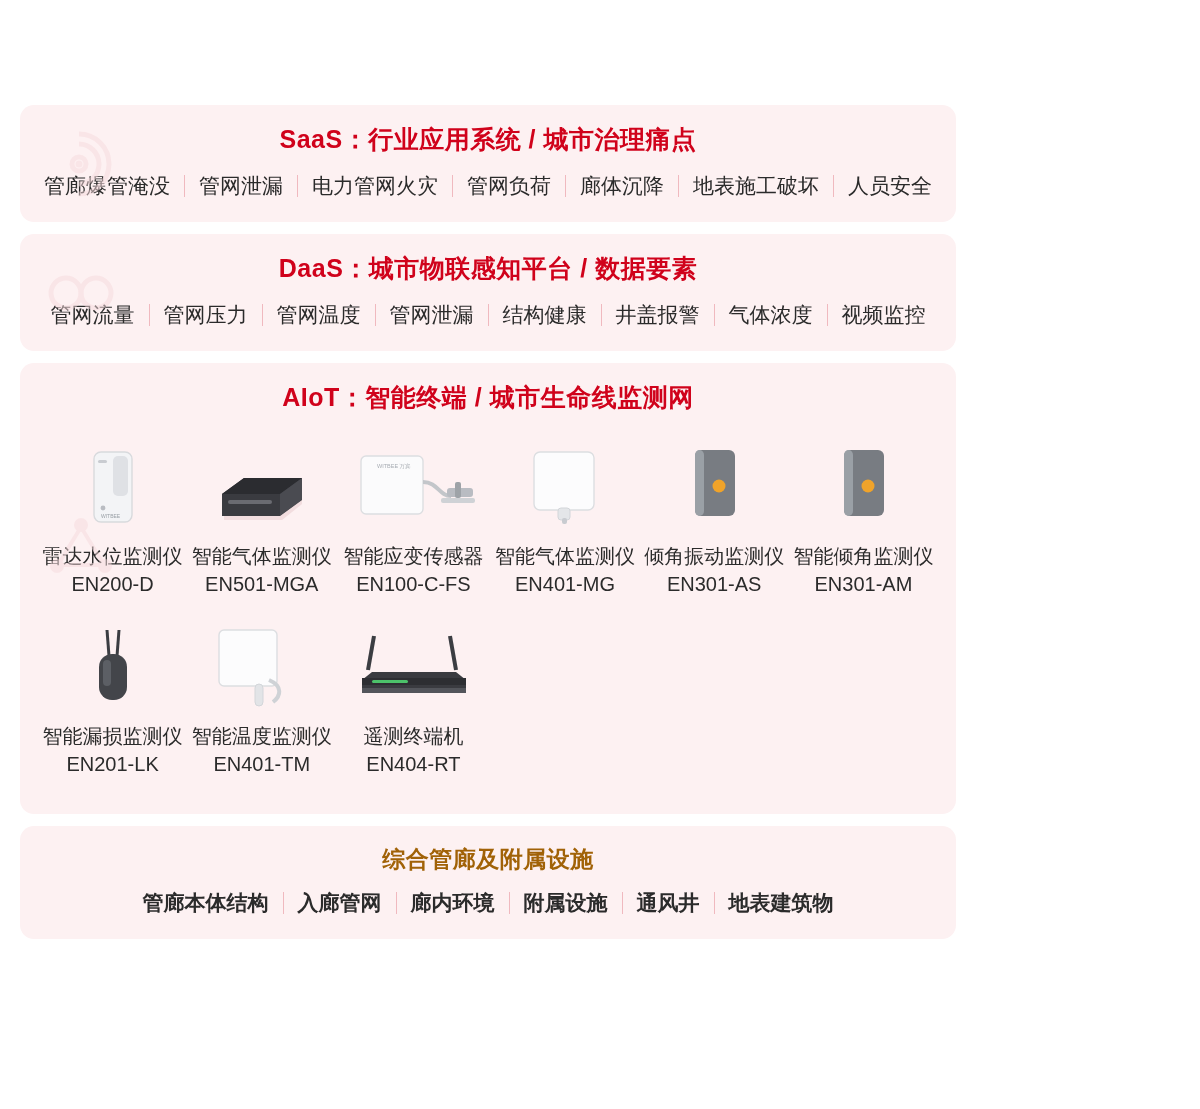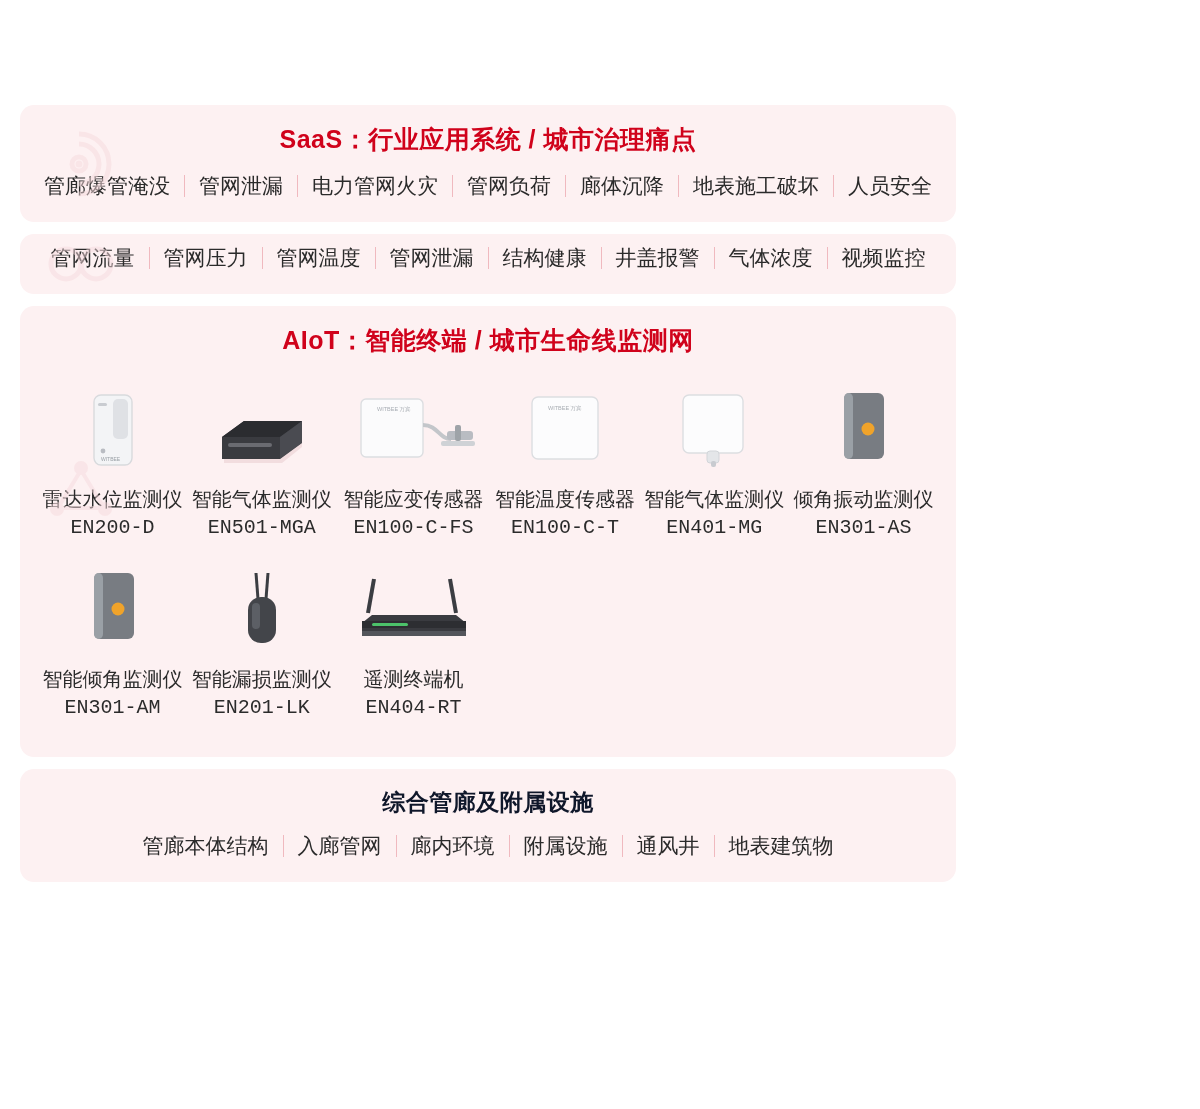--- a/index.html
+++ b/index.html
@@ -95,27 +95,26 @@
     text-align: center;
     white-space: nowrap;
     font-family: Liberation Mono, monospace;
   }
   .dev .md {
     font-size: 20px;
     color: #2b2b2b;
     line-height: 1.35;
     text-align: center;
     white-space: nowrap;
-    font-family: Liberation Mono, monospace;
   }
 
   
   .band.base { margin-bottom: 0; }
-  .band.base .band-title { color: #0f172a; font-size: 23px; padding: 18px 0 4px 0;}
-  .band.base .chip { font-size: 21px; }
+  .band.base .band-title { color: #a16207; font-size: 23px; padding: 18px 0 4px 0;}
+  .band.base .chip { font-size: 21px; font-weight: bold; }
 
   
   .art svg { display: block; }
 </style>
 </head>
 <body>
 
 <div class="page">
 
   <div class="band saas">
@@ -150,20 +149,23 @@
   </div>
 
   <div class="band daas">
     <div class="wm">
       <svg width="70" height="46" viewBox="0 0 70 46">
         <g fill="none" stroke="#f6dadd" stroke-width="5">
           <circle cx="20" cy="23" r="15"></circle>
           <circle cx="50" cy="23" r="15"></circle>
         </g>
       </svg>
+    </div>
+    <div class="band-title">
+      <span class="tag">DaaS：</span><span>城市物联感知平台 / 数据要素</span>
     </div>
     <div class="chips">
       <span class="chip">管网流量</span>
       <span class="divider"></span>
       <span class="chip">管网压力</span>
       <span class="divider"></span>
       <span class="chip">管网温度</span>
       <span class="divider"></span>
       <span class="chip">管网泄漏</span>
       <span class="divider"></span>
@@ -232,30 +234,20 @@
             <path d="M80 40 C95 40 96 54 108 54" fill="none" stroke="#c3c6ca" stroke-width="4"></path>
             <rect x="104" y="46" width="26" height="9" rx="3" fill="#b9bcc2"></rect>
             <rect x="112" y="40" width="6" height="16" rx="2" fill="#9ea3a8"></rect>
             <rect x="98" y="56" width="34" height="5" rx="2" fill="#cfd2d6"></rect>
           </svg>
         </div>
         <div class="nm">智能应变传感器</div>
         <div class="md">EN100-C-FS</div>
       </div>
 
-      <div class="dev">
-        <div class="art">
-          <svg width="110" height="92" viewBox="0 0 110 92">
-            <rect x="22" y="12" width="66" height="62" rx="6" fill="#fcfcfd" stroke="#dcdee1" stroke-width="1.4"></rect>
-            <text x="38" y="25" font-size="5.5" fill="#a8adb3" font-family="'Liberation Sans',sans-serif">WITBEE 万宾</text>
-          </svg>
-        </div>
-        <div class="nm">智能温度传感器</div>
-        <div class="md">EN100-C-T</div>
-      </div>
 
       <div class="dev">
         <div class="art">
           <svg width="110" height="92" viewBox="0 0 110 92">
             <rect x="24" y="10" width="60" height="58" rx="6" fill="#fcfcfd" stroke="#dcdee1" stroke-width="1.4"></rect>
             <rect x="48" y="66" width="12" height="12" rx="3" fill="#e4e6e9" stroke="#d2d5d9" stroke-width="1"></rect>
             <rect x="52" y="76" width="5" height="6" rx="2" fill="#c8cbd0"></rect>
           </svg>
         </div>
         <div class="nm">智能气体监测仪</div>
@@ -294,20 +286,31 @@
             <path d="M44 8 L46 34" stroke="#3b3d42" stroke-width="3"></path>
             <path d="M56 8 L54 34" stroke="#3b3d42" stroke-width="3"></path>
             <rect x="36" y="32" width="28" height="46" rx="13" fill="#43454a"></rect>
             <rect x="40" y="38" width="8" height="26" rx="4" fill="#5c5f65"></rect>
           </svg>
         </div>
         <div class="nm">智能漏损监测仪</div>
         <div class="md">EN201-LK</div>
       </div>
 
+      <div class="dev">
+        <div class="art">
+          <svg width="130" height="92" viewBox="0 0 130 92">
+            <rect x="22" y="8" width="58" height="56" rx="5" fill="#fcfcfd" stroke="#dcdee1" stroke-width="1.4"></rect>
+            <path d="M72 58 C86 64 84 74 76 80" fill="none" stroke="#cfd2d6" stroke-width="4"></path>
+            <rect x="58" y="62" width="8" height="22" rx="4" fill="#e2e4e7" stroke="#d3d6da" stroke-width="1"></rect>
+          </svg>
+        </div>
+        <div class="nm">智能温度监测仪</div>
+        <div class="md">EN401-TM</div>
+      </div>
 
       <div class="dev">
         <div class="art">
           <svg width="150" height="92" viewBox="0 0 150 92">
             <path d="M36 14 L30 48" stroke="#3b3d42" stroke-width="4"></path>
             <path d="M112 14 L118 48" stroke="#3b3d42" stroke-width="4"></path>
             <path d="M24 58 L34 50 L118 50 L128 58 L128 70 L24 70 Z" fill="#3a3b40"></path>
             <rect x="24" y="56" width="104" height="7" fill="#2d2e32"></rect>
             <rect x="34" y="58" width="36" height="3" rx="1.5" fill="#4cc26a"></rect>
             <rect x="24" y="66" width="104" height="5" fill="#53555b"></rect>

